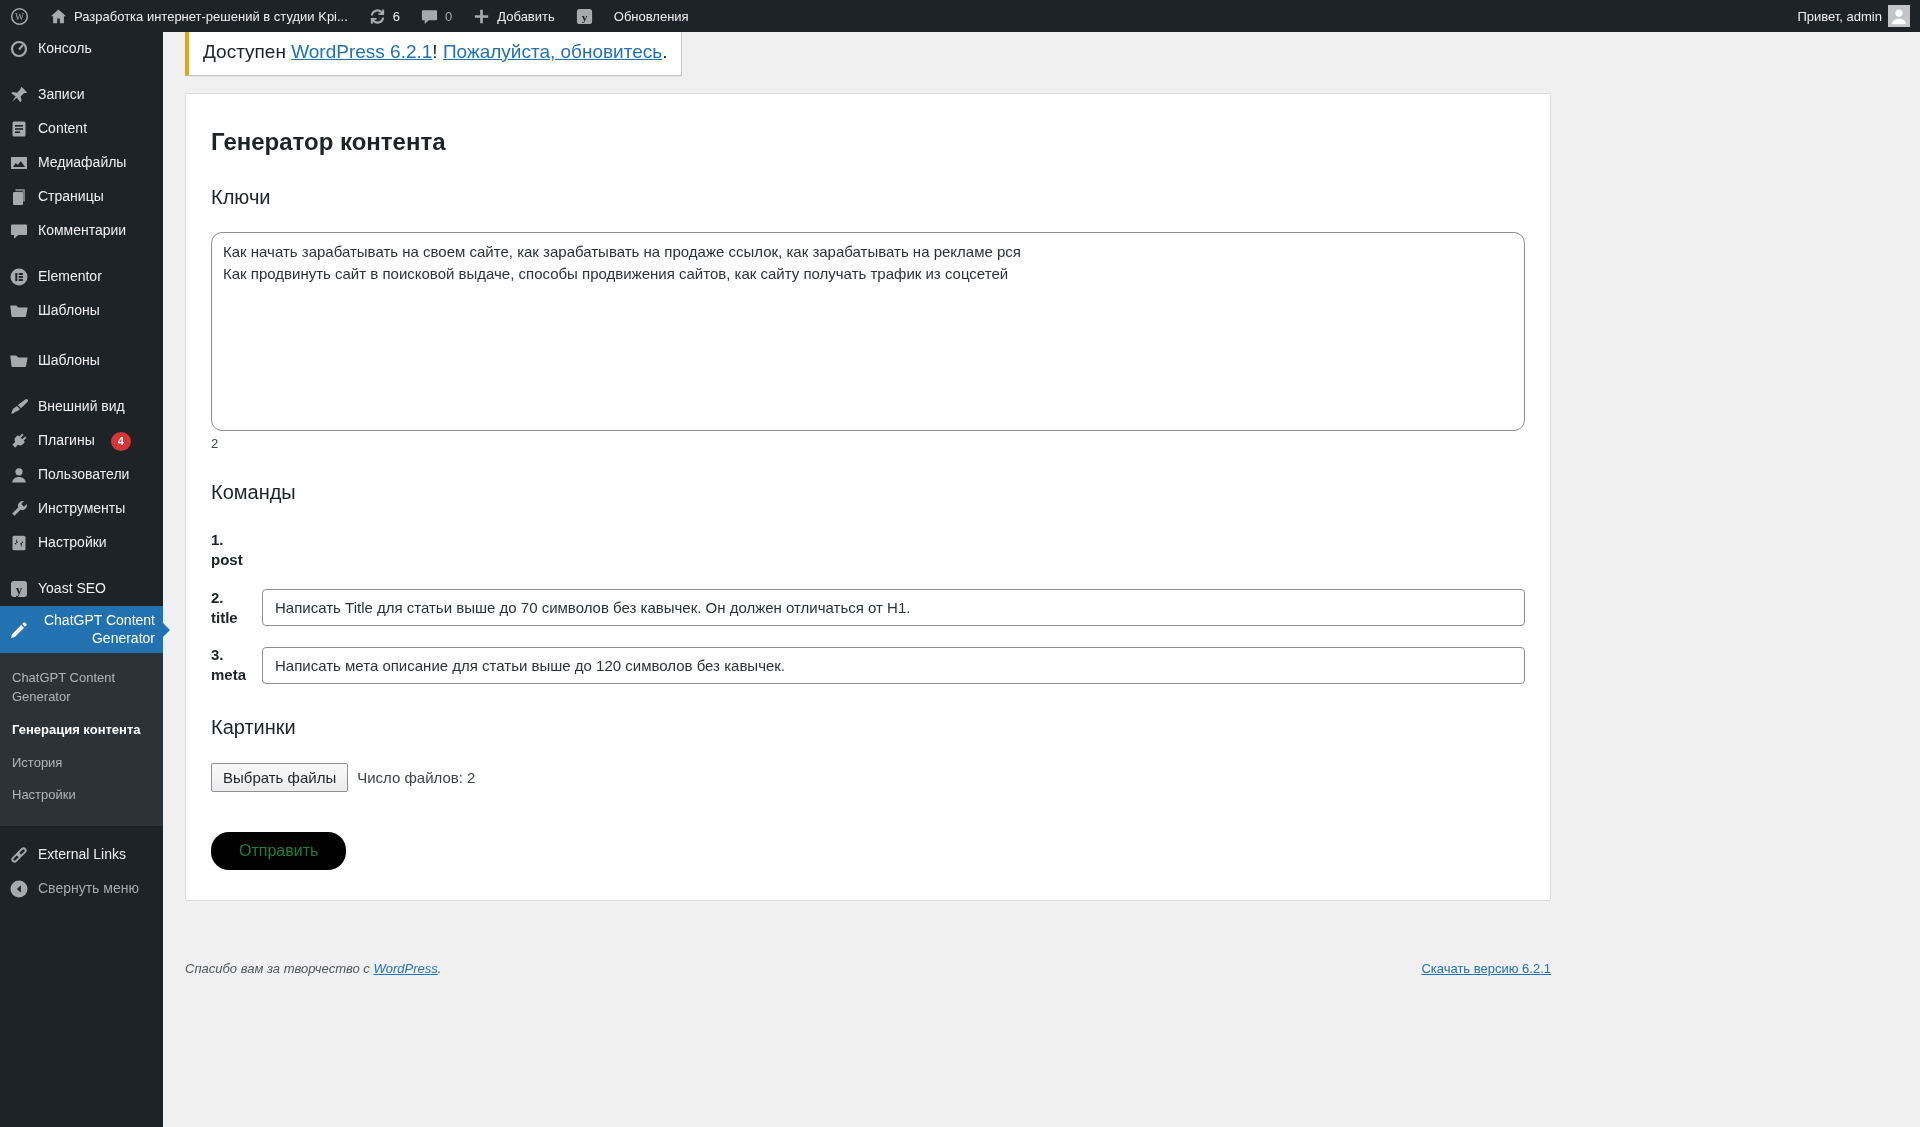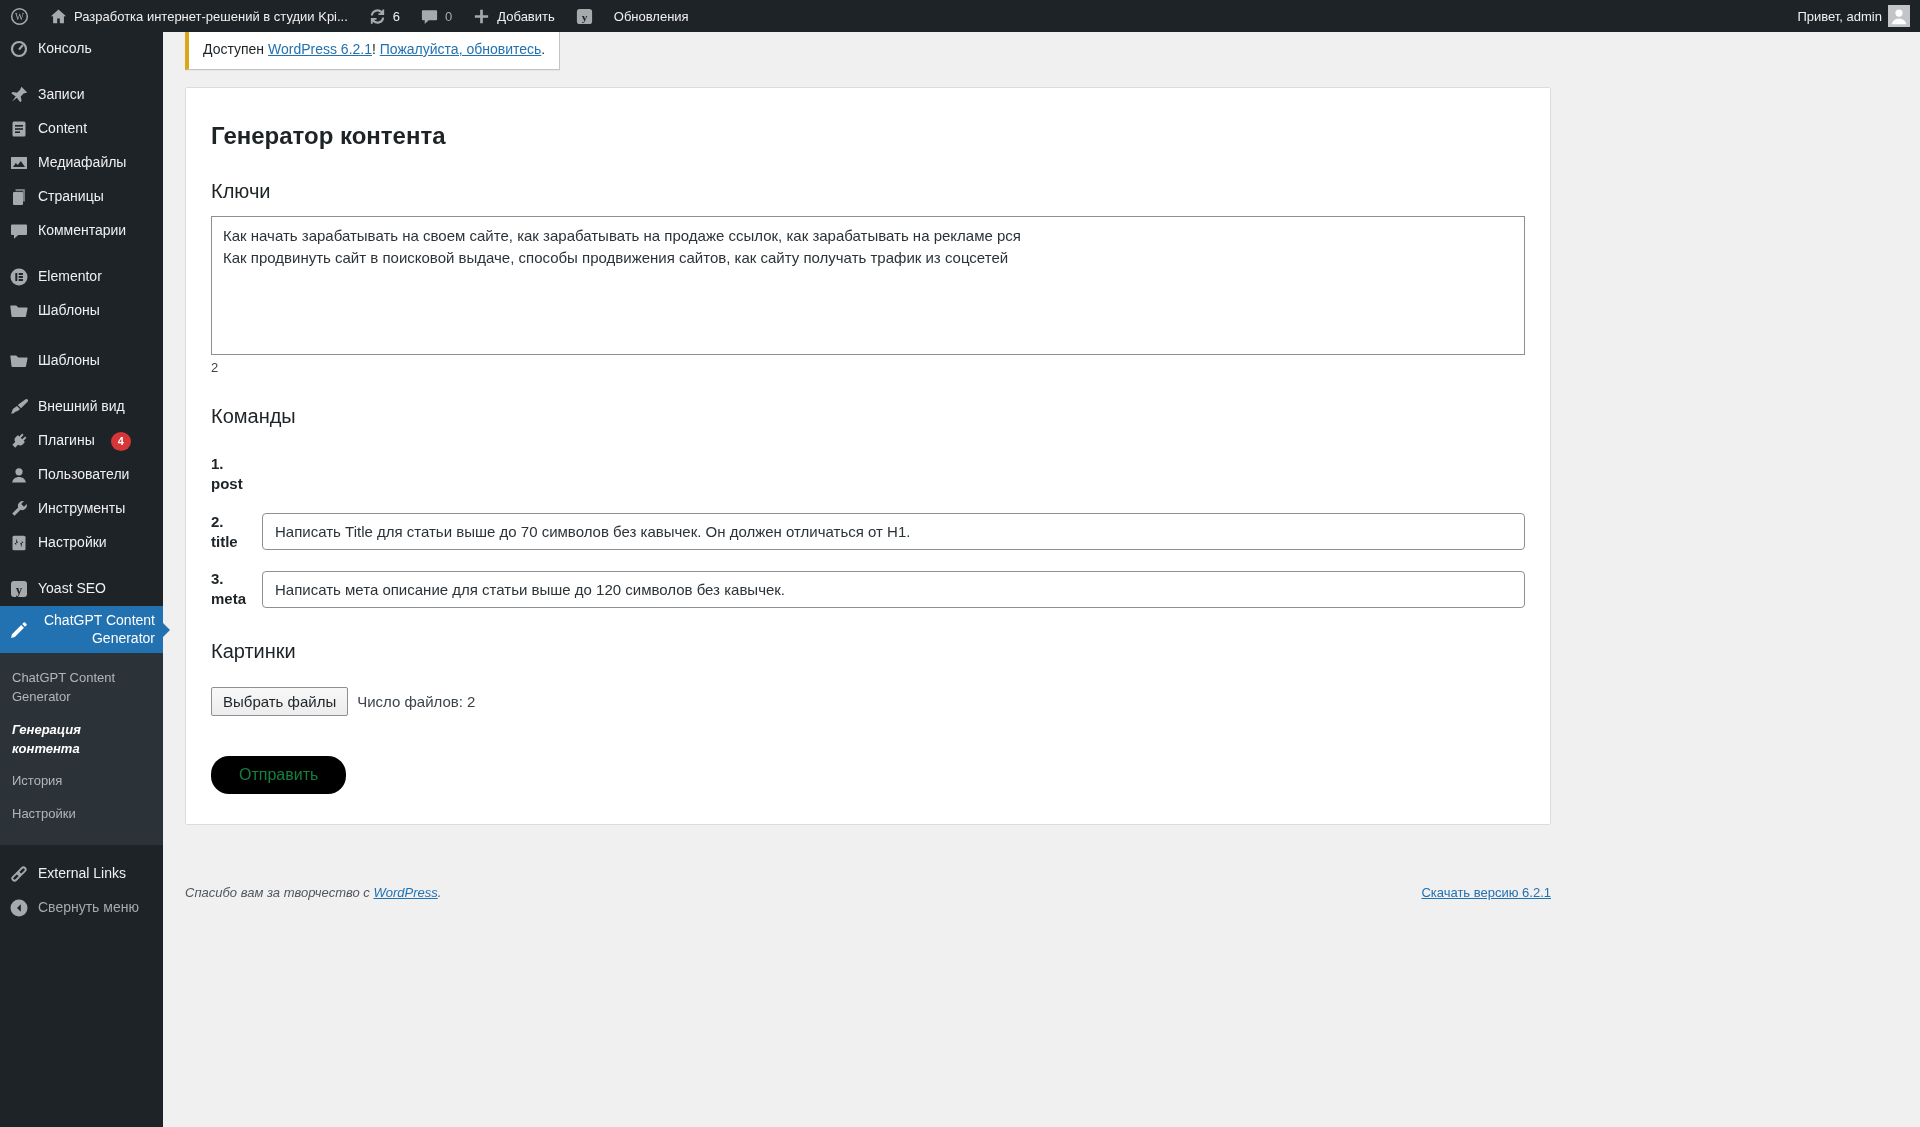--- a/index.html
+++ b/index.html
@@ -37,38 +37,38 @@
   .mi.active { background:#2271b1; color:#fff; padding-top:6px; padding-bottom:6px; }
   .mi.active .ico { color:#fff; }
   .mi.active::after {
     content:""; position:absolute; right:-14px; top:50%; margin-top:-7px;
     border:7px solid transparent; border-left-color:#2271b1;
   }
   .glitch { height:16px; overflow:hidden; opacity:.85; }
   .glitch .ginner { display:flex; align-items:center; gap:9px; padding:0 8px 0 9px; margin-top:-13px; }
   .submenu { background:#2c3338; padding:9px 0 14px; }
   .sm-item { padding:7px 12px; font-size:13px; color:#b2b6ba; line-height:1.45; cursor:pointer; }
-  .sm-item.current { color:#fff; font-weight:bold;font-style:italic; }
+  .sm-item.current { color:#fff; font-weight:bold; }
   .mi.collapse, .mi.collapse .ico { color:#a7aaad; }
   
   #content { margin-left:163px; padding:28px 0 0 22px; height:1095px; }
   .notice {
     width:max-content; background:#fff; border:1px solid #c3c4c7; border-left:4px solid #dba617;
-    padding:12px 14px; font-size:14px; color:#1d2327; box-shadow:0 1px 1px rgba(0,0,0,.04);
+    padding:12px 14px; font-size:19px; color:#1d2327; box-shadow:0 1px 1px rgba(0,0,0,.04);
   }
   a.link { color:#2271b1; text-decoration:underline; cursor:pointer; }
   .card {
     width:1366px; margin-top:17px; background:#fff; border:1px solid #dcdcde;
     border-radius:2px; padding:24px 25px 30px;
   }
   .page-title { font-size:24px; font-weight:600; color:#1d2327; margin:10px 0 0; }
   .section-title { font-size:20px; font-weight:400; color:#1d2327; margin:30px 0 0; }
   .keys-textarea {
-    display:block; margin-top:13px; width:100%; height:139px; resize:none;
-    border:1px solid #8c8f94; border-radius:0; padding:8px 11px; background:#fff;
+    display:block; margin-top:23px; width:100%; height:199px; resize:none;
+    border:1px solid #8c8f94; border-radius:11px; padding:8px 11px; background:#fff;
     font:15px/1.45 "Liberation Sans", sans-serif; color:#2c3338;
   }
   .counter { font-size:13px; color:#3c434a; margin-top:5px; }
   .cmd-row { display:flex; align-items:center; gap:9px; margin-top:17px; }
   .cmd-row.first { margin-top:26px; }
   .cmd-label { width:42px; flex:none; font-size:15px; font-weight:600; color:#1d2327; line-height:1.35; }
   .cmd-label span { display:block; }
   .cmd-input {
     flex:1; height:37px; border:1px solid #8c8f94; border-radius:4px; padding:0 12px;
     font:15px "Liberation Sans", sans-serif; color:#2c3338; background:#fff;

